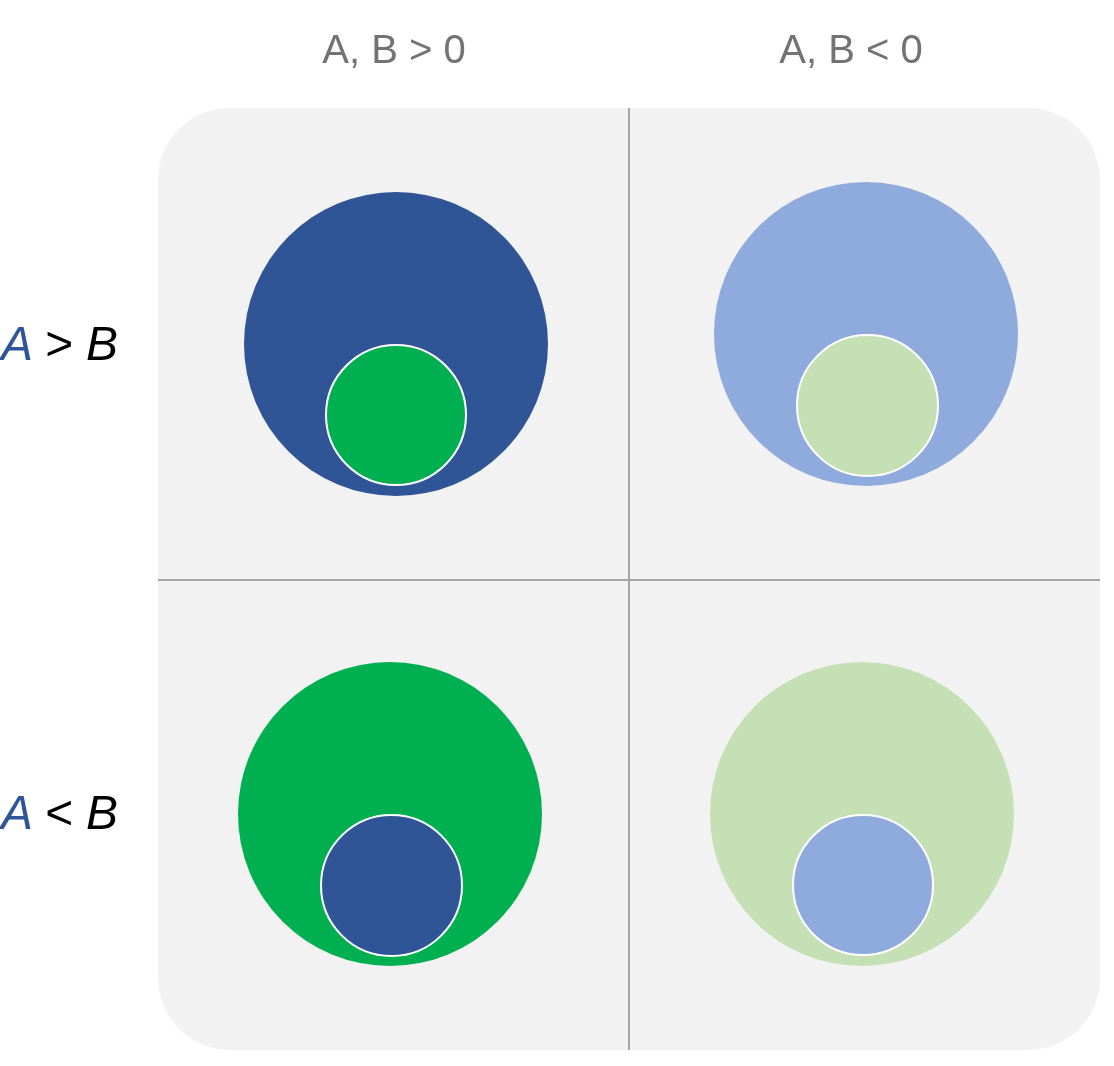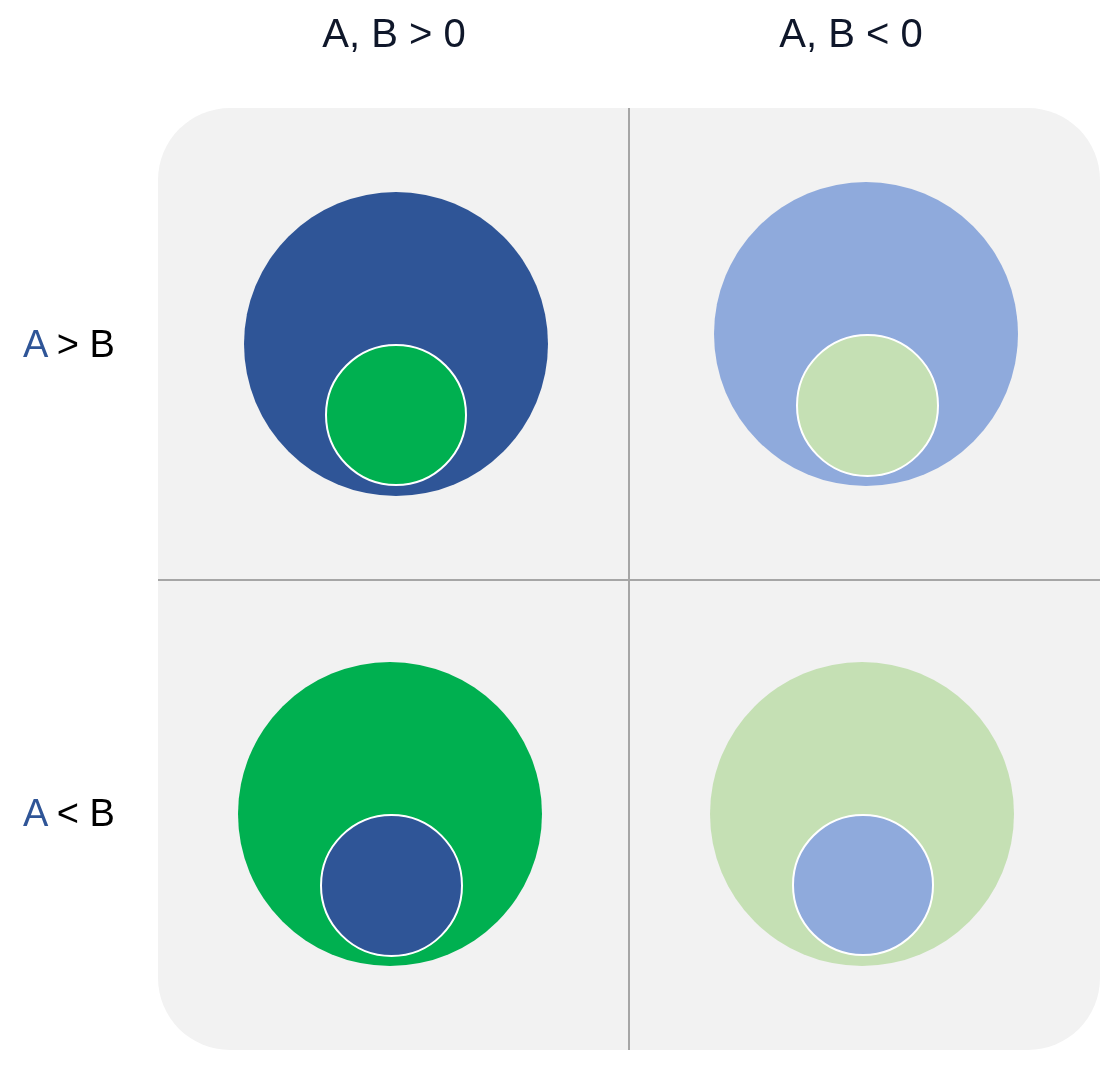--- a/index.html
+++ b/index.html
@@ -1,20 +1,20 @@
 <!DOCTYPE html>
 <html><head>
   <meta charset="utf-8">
   <style>
     html, body { margin: 0; padding: 0; background: #ffffff; }
     body { width: 1114px; height: 1066px; position: relative; overflow: hidden;
            font-family: "Liberation Sans", sans-serif; }
-    .col-header { position: absolute; top: 10px; font-size: 40px; color: #0f172a;
+    .col-header { position: absolute; top: 26px; font-size: 40px; color: #737373;
                   width: 300px; text-align: center; line-height: 46px; }
-    .row-header { position: absolute; left: 23px; font-size: 38px; line-height: 44px; color: #000; white-space: nowrap; }
+    .row-header { position: absolute; left: 1px; font-size: 48px; line-height: 44px; color: #000; white-space: nowrap; font-style: italic; }
     .row-header .var { color: #2f5597; }
     .panel { position: absolute; left: 158px; top: 108px; width: 942px; height: 942px;
              background: #f2f2f2; border-radius: 72px; overflow: hidden; }
     .divider-v { position: absolute; left: 470px; top: 0; width: 2px; height: 942px; background: #a6a6a6; }
     .divider-h { position: absolute; left: 0; top: 471px; width: 942px; height: 2px; background: #a6a6a6; }
     .circle { position: absolute; border-radius: 50%; box-sizing: border-box; }
     .inner { border: 2px solid #ffffff; }
   </style>
 </head>
 <body>

